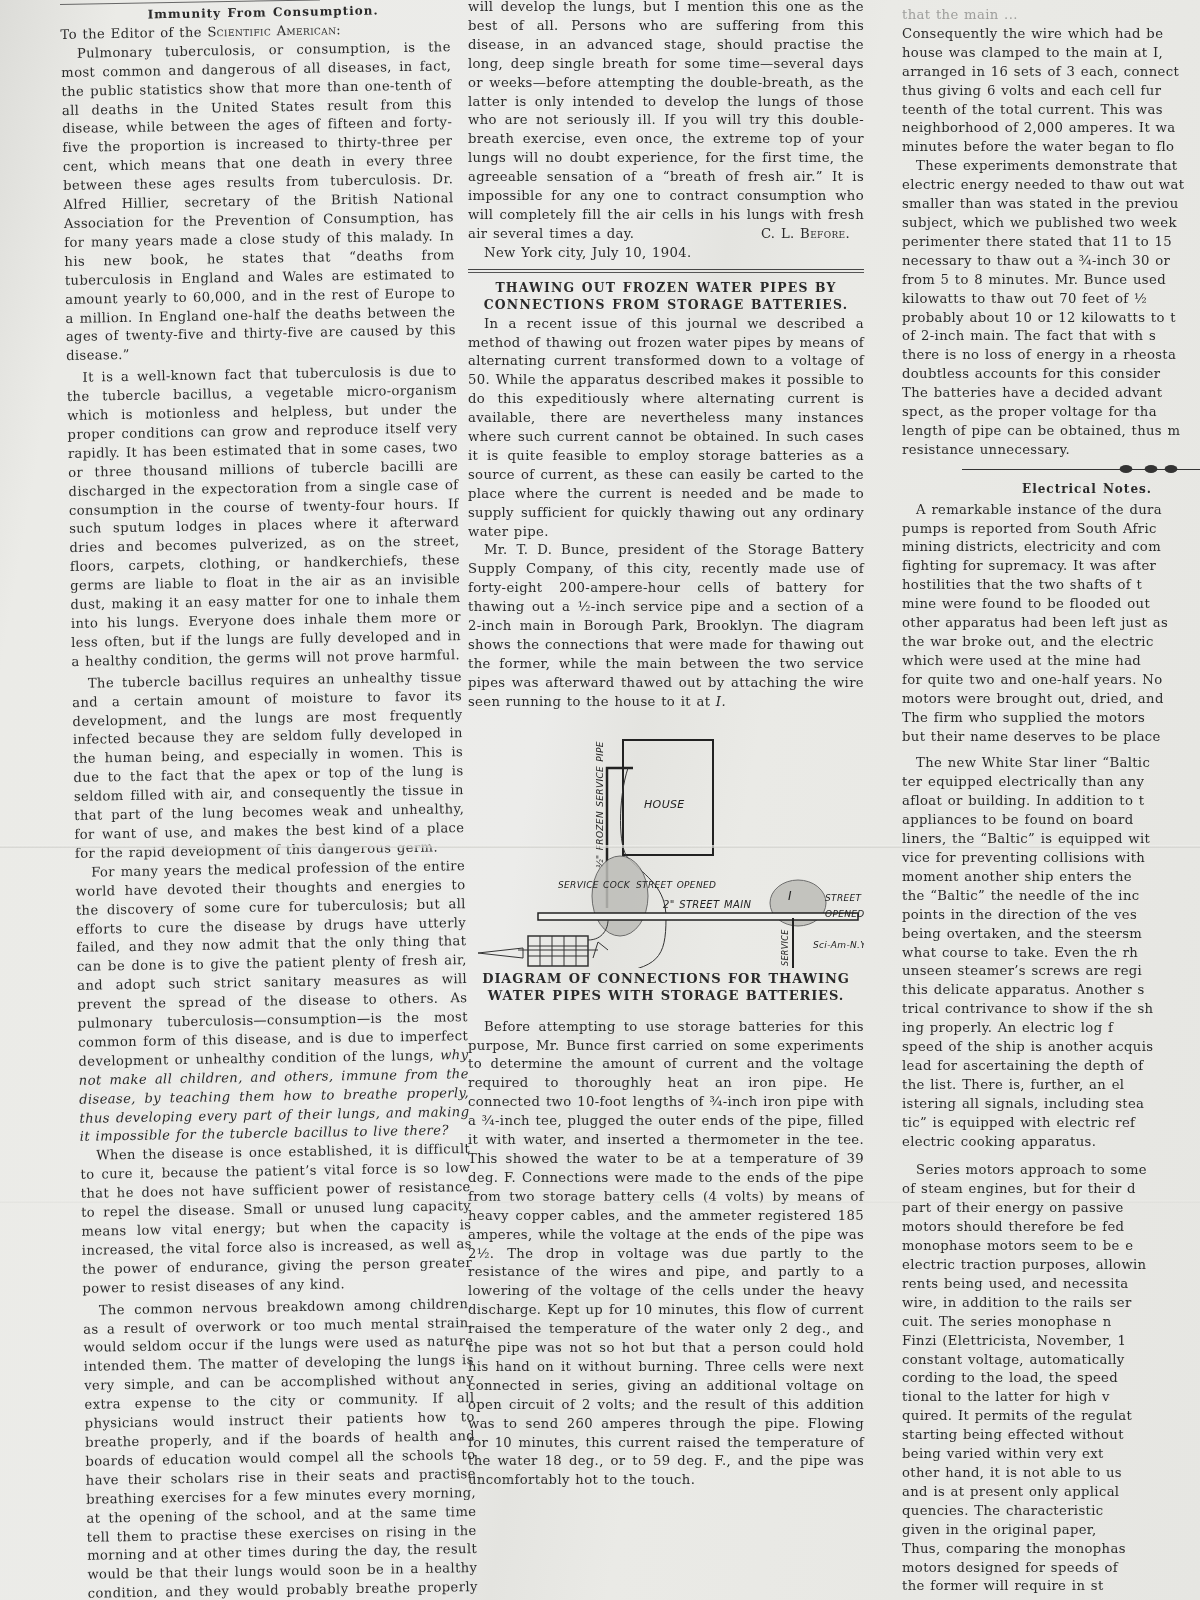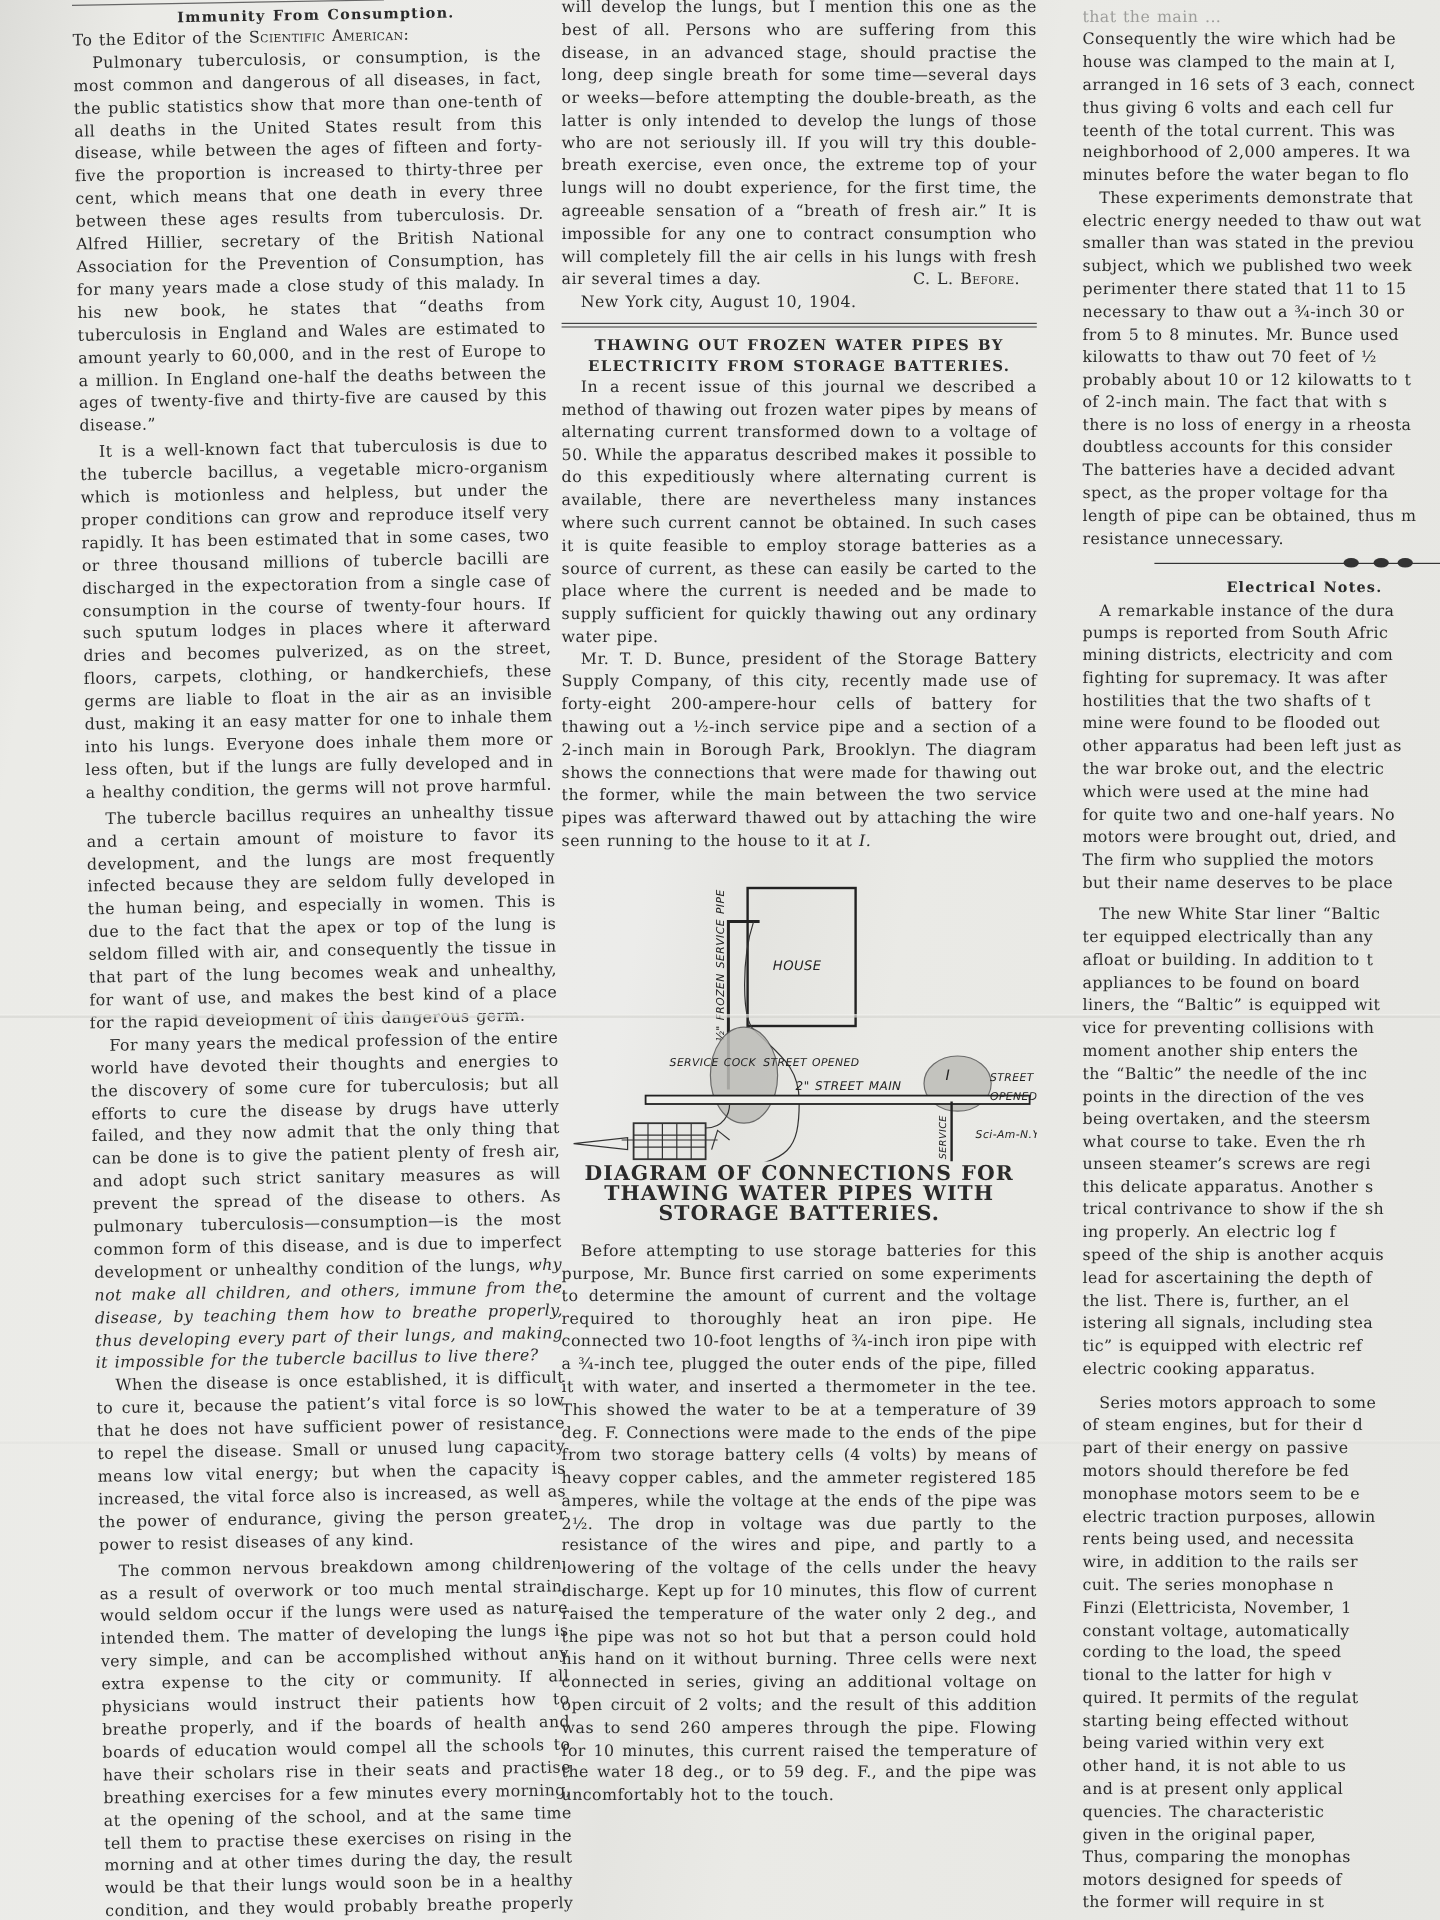--- a/index.html
+++ b/index.html
@@ -49,21 +49,21 @@
   }
   .rule-top { border-top: 1.5px solid #666; width: 260px; margin: 0 0 2px 0; }
   .italic { font-style: italic; }
   .dinkus {
     margin: 4px 0 6px 60px; height: 10px; position: relative; width: 250px;
   }
   .dinkus .line { position: absolute; top: 5px; left: 0; right: 0; border-top: 1.5px solid #333; }
   .dinkus .dot { position: absolute; top: 1px; width: 8px; height: 8px; background: #333; border-radius: 50%; transform: scaleX(1.6); }
   .diagram { width: 396px; height: 250px; position: relative; margin: 6px 0 0 0; }
   .caption {
-    text-align: center; font-weight: bold; font-size: 17px;
+    text-align: center; font-weight: bold; font-size: 13px;
     letter-spacing: 0.9px; line-height: 17px; margin: 2px 0 14px 0;
   }
   .diagram svg text { font-family: "DejaVu Sans", sans-serif; font-style: italic; fill: #222; }
 </style>
 </head>
 <body>
 
 <div class="page">
 
   <div class="col c1">
@@ -75,23 +75,23 @@
     <p style="margin-top:3px">The tubercle bacillus requires an unhealthy tissue and a certain amount of moisture to favor its development, and the lungs are most frequently infected because they are seldom fully developed in the human being, and especially in women. This is due to the fact that the apex or top of the lung is seldom filled with air, and consequently the tissue in that part of the lung becomes weak and unhealthy, for want of use, and makes the best kind of a place for the rapid development of this dangerous germ.</p>
     <p><span>For many years the medical profession of the entire world have devoted their thoughts and energies to the discovery of some cure for tuberculosis; but all efforts to cure the disease by drugs have utterly failed, and they now admit that the only thing that can be done is to give the patient plenty of fresh air, and adopt such strict sanitary measures as will prevent the spread of the disease to others. As pulmonary tuberculosis—consumption—is the most common form of this disease, and is due to imperfect development or unhealthy condition of the lungs, </span><span class="italic">why not make all children, and others, immune from the disease, by teaching them how to breathe properly, thus developing every part of their lungs, and making it impossible for the tubercle bacillus to live there?</span></p>
     <p>When the disease is once established, it is difficult to cure it, because the patient’s vital force is so low that he does not have sufficient power of resistance to repel the disease. Small or unused lung capacity means low vital energy; but when the capacity is increased, the vital force also is increased, as well as the power of endurance, giving the person greater power to resist diseases of any kind.</p>
     <p style="margin-top:3px">The common nervous breakdown among children, as a result of overwork or too much mental strain, would seldom occur if the lungs were used as nature intended them. The matter of developing the lungs is very simple, and can be accomplished without any extra expense to the city or community. If all physicians would instruct their patients how to breathe properly, and if the boards of health and boards of education would compel all the schools to have their scholars rise in their seats and practise breathing exercises for a few minutes every morning, at the opening of the school, and at the same time tell them to practise these exercises on rising in the morning and at other times during the day, the result would be that their lungs would soon be in a healthy condition, and they would probably breathe properly during the balance of their lives.</p>
 
   </div>
 
   <div class="col c2">
     <p class="noindent">will develop the lungs, but I mention this one as the best of all. Persons who are suffering from this disease, in an advanced stage, should practise the long, deep single breath for some time—several days or weeks—before attempting the double-breath, as the latter is only intended to develop the lungs of those who are not seriously ill. If you will try this double-breath exercise, even once, the extreme top of your lungs will no doubt experience, for the first time, the agreeable sensation of a “breath of fresh air.” It is impossible for any one to contract consumption who will completely fill the air cells in his lungs with fresh air several times a day.</p>
     <p class="sig smallcaps" style="margin-top:-19px">C. L. Before.</p>
-    <p>New York city, August 10, 1904.</p>
+    <p>New York city, July 10, 1904.</p>
     <div class="rule-double"></div>
-    <div class="hed-big">THAWING OUT FROZEN WATER PIPES BY ELECTRICITY FROM STORAGE BATTERIES.</div>
+    <div class="hed-big">THAWING OUT FROZEN WATER PIPES BY CONNECTIONS FROM STORAGE BATTERIES.</div>
     <p>In a recent issue of this journal we described a method of thawing out frozen water pipes by means of alternating current transformed down to a voltage of 50. While the apparatus described makes it possible to do this expeditiously where alternating current is available, there are nevertheless many instances where such current cannot be obtained. In such cases it is quite feasible to employ storage batteries as a source of current, as these can easily be carted to the place where the current is needed and be made to supply sufficient for quickly thawing out any ordinary water pipe.</p>
     <p><span>Mr. T. D. Bunce, president of the Storage Battery Supply Company, of this city, recently made use of forty-eight 200-ampere-hour cells of battery for thawing out a ½-inch service pipe and a section of a 2-inch main in Borough Park, Brooklyn. The diagram shows the connections that were made for thawing out the former, while the main between the two service pipes was afterward thawed out by attaching the wire seen running to the house to it at </span><span class="italic">I.</span></p>
 
     <div class="diagram">
       <svg width="396" height="250" viewBox="0 0 396 250">
 
         <rect x="155" y="22" width="90" height="115" fill="none" stroke="#222" stroke-width="2"></rect>
         <text x="176" y="90" font-size="11">HOUSE</text>
 
         <path d="M139 190 L139 50 L165 50" fill="none" stroke="#222" stroke-width="2.5"></path>

